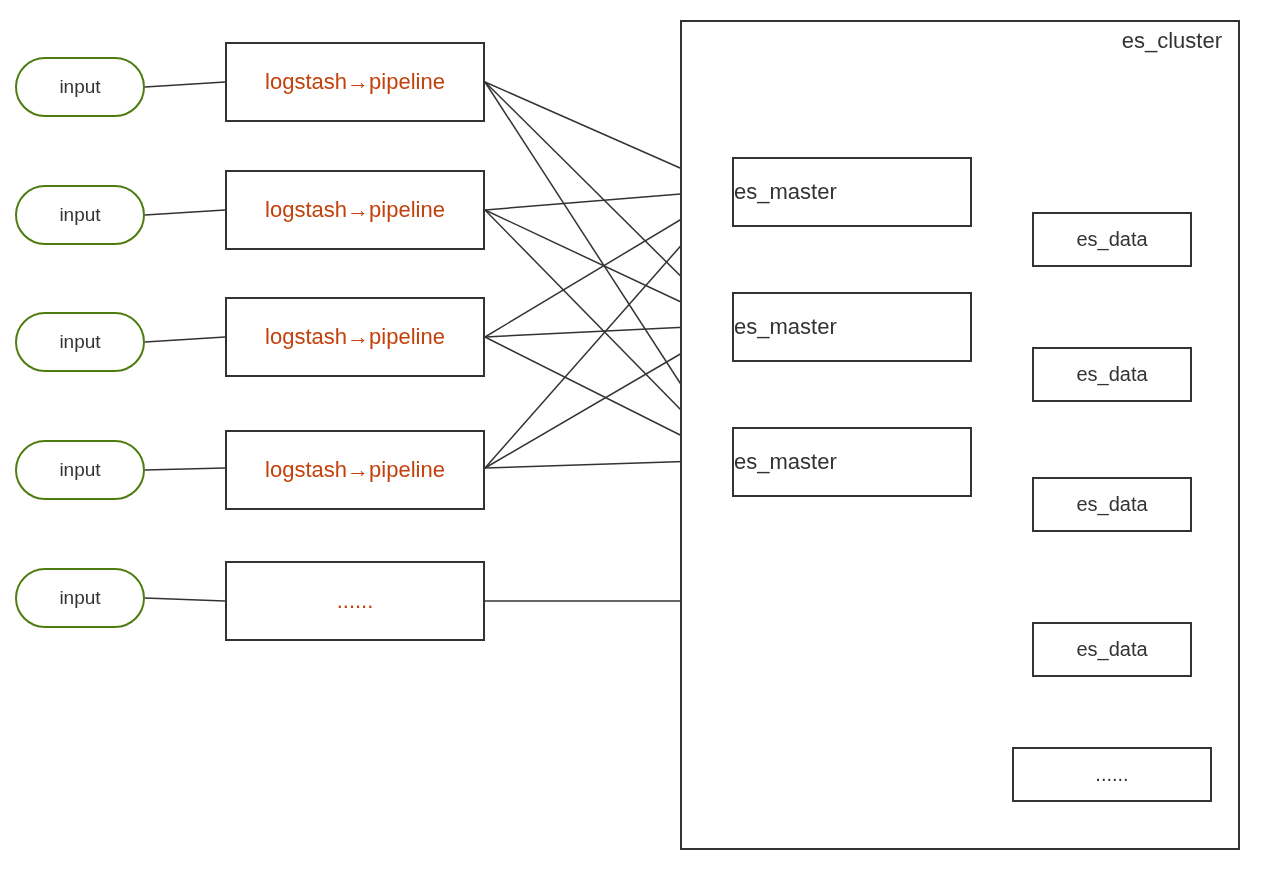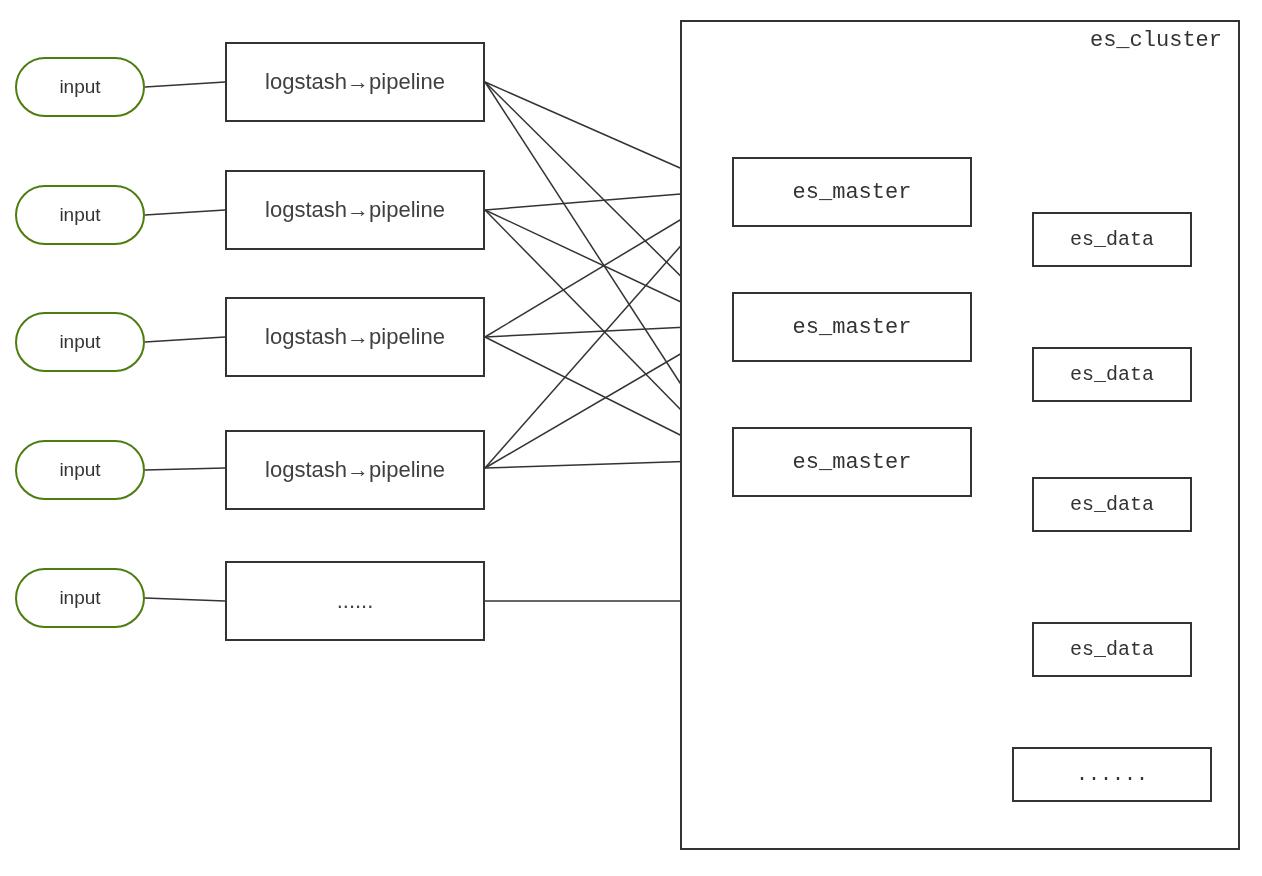--- a/index.html
+++ b/index.html
@@ -37,48 +37,46 @@
       height: 60px;
     }
     .pipeline-node {
       position: absolute;
       border: 2px solid #333;
       background: #fff;
       display: flex;
       align-items: center;
       justify-content: center;
       font-size: 22px;
-      color: #404040;
+      color: #c2410c;
       width: 260px;
       height: 80px;
     }
     .es-cluster-container {
       position: absolute;
       border: 2px solid #333;
       background: #fff;
       top: 20px;
       left: 680px;
       width: 560px;
       height: 830px;
-      font-family: Liberation Mono, monospace;
     }
     .es-cluster-label {
       position: absolute;
       top: 6px;
       right: 16px;
       font-size: 22px;
       color: #333;
     }
     .es-master-node {
       position: absolute;
       border: 2px solid #333;
       background: #fff;
       display: flex;
       align-items: center;
-      justify-content: center;
       font-size: 22px;
       color: #333;
       width: 240px;
       height: 70px;
     }
     .es-data-node {
       position: absolute;
       border: 2px solid #333;
       background: #fff;
       display: flex;

